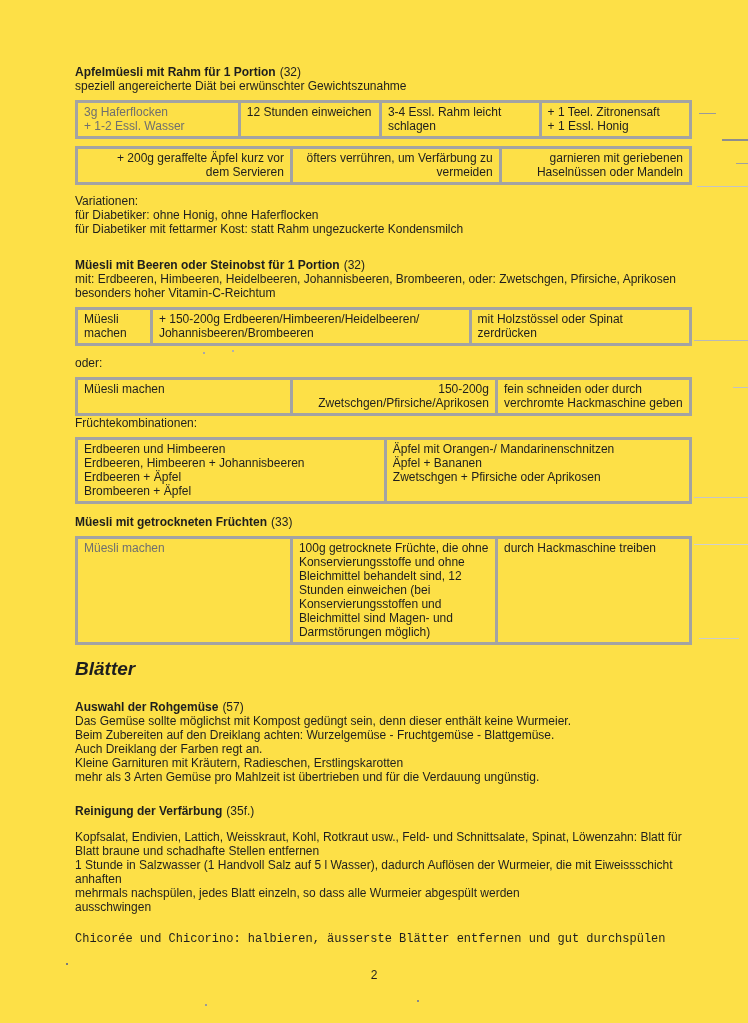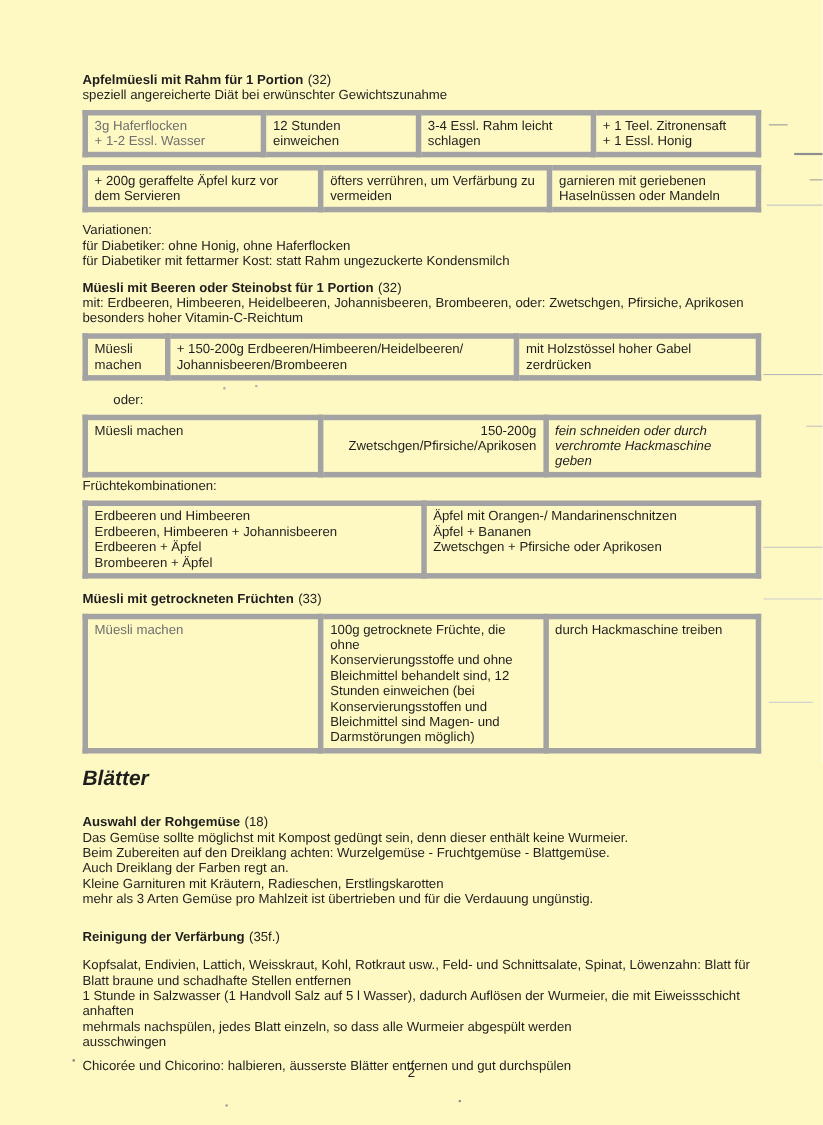--- a/index.html
+++ b/index.html
@@ -5,21 +5,21 @@
   * { margin: 0; padding: 0; box-sizing: border-box; }
   html, body { background: #ffffff; }
   body {
     font-family: "Liberation Sans", "DejaVu Sans", sans-serif;
     color: #1e1e1e;
   }
   .page {
     position: relative;
     width: 748px;
     height: 1023px;
-    background: #fef9c3;
+    background: #fde047;
     overflow: hidden;
     font-size: 12px;
     line-height: 14px;
   }
   .content {
     position: absolute;
     left: 75px;
     top: 0;
     width: 670px;
   }
@@ -29,54 +29,54 @@
   .line, .lines { white-space: pre-line; }
   .mt-first { margin-top: 65px; }
 
   table.t {
     width: 617px;
     border-collapse: collapse;
     table-layout: fixed;
     margin-top: 7px;
   }
   table.t td {
-    border: 5px solid #a3a3a3;
+    border: 3px solid #a3a3a3;
     vertical-align: top;
     padding: 2px 6px 3px 6px;
     white-space: pre-line;
   }
   .faded { color: #6f6f6f; }
 
   
   .t1 .c0 { width: 26.5%; } .t1 .c1 { width: 23%; } .t1 .c2 { width: 26%; } .t1 .c3 { width: 24.5%; }
   .t2 .c0 { width: 35%; }  .t2 .c1 { width: 34%; } .t2 .c2 { width: 31%; }
   .t3 .c0 { width: 12.2%; }.t3 .c1 { width: 51.9%; margin-left: 12px; } .t3 .c2 { width: 35.9%; }
-  .t4 .c0 { width: 35%; }  .t4 .c1 { width: 33.4%; text-align: right; } .t4 .c2 { width: 31.6%; font-style: italic; }
+  .t4 .c0 { width: 35%; }  .t4 .c1 { width: 33.4%; text-align: right; } .t4 .c2 { width: 31.6%; }
   .t5 .c0 { width: 50.3%; }.t5 .c1 { width: 49.7%; }
   .t6 .c0 { width: 35%; }  .t6 .c1 { width: 33.4%; } .t6 .c2 { width: 31.6%; }
 
-  .gap14 { margin-top: 16px; }
+  .gap14 { margin-top: 16px; text-align: right; }
   .vari  { margin-top: 9px; }
-  .sect  { margin-top: 10px; }
-  .oder  { margin-top: 10px; margin-left: 28px; }
+  .sect  { margin-top: 22px; }
+  .oder  { margin-top: 10px; }
   .t-flush { margin-top: 1px; }
   .note { margin-top: 3px; }
   .sect11 { margin-top: 11px; }
   .t-near { margin-top: 2px; border-radius: 31px; }
 
   .gemuese-title {
     margin-top: 13px;
     font-size: 19px;
     line-height: 22px;
     font-weight: bold;
     font-style: italic;
   }
   .sub-sect { margin-top: 20px; }
   .para { margin-top: 12px; }
-  .chico { margin-top: 8px; }
+  .chico { margin-top: 18px; font-family: Liberation Mono, monospace; }
 
   .pagenum {
     position: absolute;
     left: 0;
     top: 968px;
     width: 748px;
     text-align: center;
   }
 
   .dash { position: absolute; height: 1px; }
@@ -125,21 +125,21 @@
     <p class="h sect"><span class="b">Müesli mit Beeren oder Steinobst für 1 Portion</span><span class="ref">(32)</span></p>
     <div class="lines">mit: Erdbeeren, Himbeeren, Heidelbeeren, Johannisbeeren, Brombeeren, oder: Zwetschgen, Pfirsiche, Aprikosen
 besonders hoher Vitamin-C-Reichtum</div>
 
     <table class="t t3 vari">
       <tbody>
           <tr>
         <td class="c0">Müesli machen</td>
         <td class="c1">+ 150-200g Erdbeeren/Himbeeren/Heidelbeeren/
 Johannisbeeren/Brombeeren</td>
-        <td class="c2">mit Holzstössel hoher Gabel zerdrücken</td>
+        <td class="c2">mit Holzstössel oder Spinat zerdrücken</td>
       </tr>
     </tbody>
       </table>
 
     <div class="line oder">oder:</div>
 
     <table class="t t4 t-flush">
       <tbody>
           <tr>
         <td class="c0">Müesli machen</td>
@@ -181,21 +181,21 @@
 Konservierungsstoffen und
 Bleichmittel sind Magen- und
 Darmstörungen möglich)</td>
         <td class="c2">durch Hackmaschine treiben</td>
       </tr>
     </tbody>
       </table>
 
     <p class="gemuese-title">Blätter</p>
 
-    <p class="h sub-sect"><span class="b">Auswahl der Rohgemüse</span><span class="ref">(18)</span></p>
+    <p class="h sub-sect"><span class="b">Auswahl der Rohgemüse</span><span class="ref">(57)</span></p>
     <div class="lines">Das Gemüse sollte möglichst mit Kompost gedüngt sein, denn dieser enthält keine Wurmeier.
 Beim Zubereiten auf den Dreiklang achten: Wurzelgemüse - Fruchtgemüse - Blattgemüse.
 Auch Dreiklang der Farben regt an.
 Kleine Garnituren mit Kräutern, Radieschen, Erstlingskarotten
 mehr als 3 Arten Gemüse pro Mahlzeit ist übertrieben und für die Verdauung ungünstig.</div>
 
     <p class="h sub-sect"><span class="b">Reinigung der Verfärbung</span><span class="ref">(35f.)</span></p>
     <div class="lines para">Kopfsalat, Endivien, Lattich, Weisskraut, Kohl, Rotkraut usw., Feld- und Schnittsalate, Spinat, Löwenzahn: Blatt für
 Blatt braune und schadhafte Stellen entfernen
 1 Stunde in Salzwasser (1 Handvoll Salz auf 5 l Wasser), dadurch Auflösen der Wurmeier, die mit Eiweissschicht

